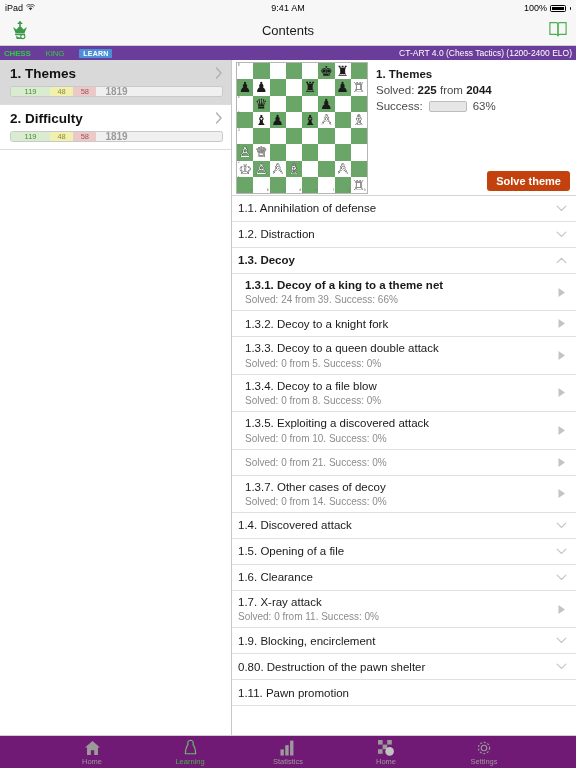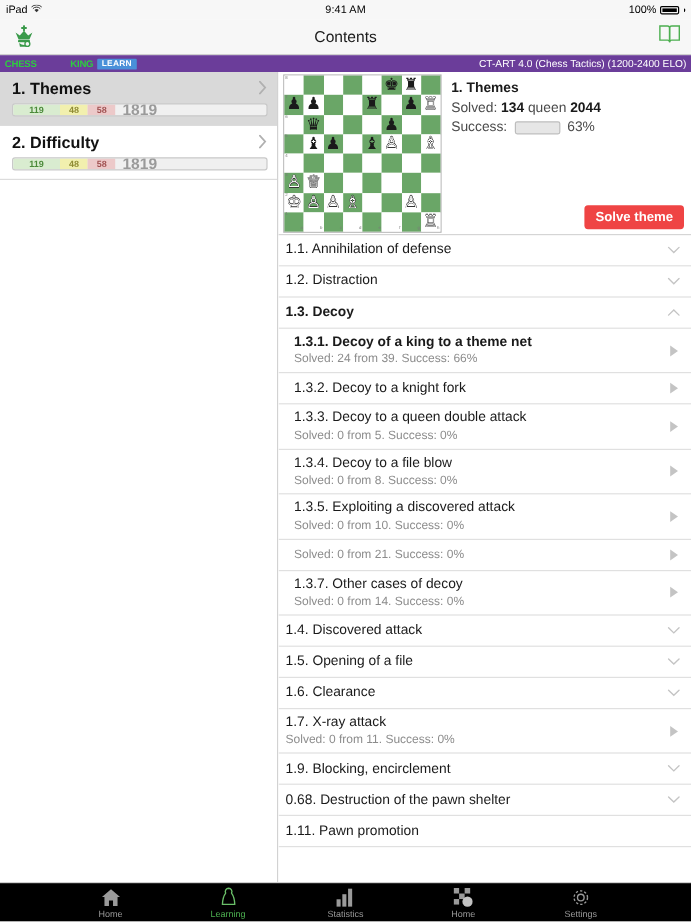--- a/index.html
+++ b/index.html
@@ -56,23 +56,23 @@
   #bookmark-btn { margin-left: auto; position: relative; z-index: 2; }
 
   
   #brand-bar {
     height: 14px; width: 100%;
     background: #6b3d9a;
     display: flex; align-items: center;
     padding: 0 4px;
     position: relative;
   }
-  #brand-left { display: flex; align-items: center; gap: 3px; }
+  #brand-left { display: flex; align-items: center; gap: 15px; }
   #brand-chess { font-size: 8px; font-weight: bold; color: #2ecc40; letter-spacing: -0.2px; }
-  #brand-king  { font-size: 8px; font-weight: bold; color: #2ecc40; letter-spacing: -0.2px; margin-left: 25px; }
+  #brand-king  { font-size: 8px; font-weight: normal; color: #2ecc40; letter-spacing: -0.2px; }
   #brand-learn {
     font-size: 7px; font-weight: bold; color: #ffffff;
     background: #4a90d9; padding: 1px 4px; border-radius: 1px;
     letter-spacing: 0.2px;
   }
   #brand-right {
     margin-left: auto; font-size: 8.5px; color: #ffffff;
   }
 
   
@@ -108,26 +108,26 @@
     height: 11px;
     border: 0.5px solid #c9c9c9;
     border-radius: 2.5px;
     background: #f0f0f0;
     display: flex; align-items: stretch;
     overflow: hidden;
     position: relative;
   }
   .prog-seg {
     display: flex; align-items: center; justify-content: center;
-    font-size: 7.5px; font-weight: bold;
+    font-size: 7.5px; font-weight: normal;
   }
   .prog-total {
     position: absolute; left: 0; right: 0; top: 0; bottom: 0;
     display: flex; align-items: center; justify-content: center;
-    font-size: 13px; color: #9a9a9a; font-weight: bold;
+    font-size: 10px; color: #9a9a9a; font-weight: bold;
   }
 
   
   #detail {
     flex: 1; background: #ffffff;
     display: flex; flex-direction: column;
     overflow: hidden;
   }
 
   
@@ -182,21 +182,21 @@
     font-size: 11.5px; color: #4a4a4a;
   }
   #success-bar {
     width: 38px; height: 11px;
     border: 0.5px solid #bdbdbd; border-radius: 2px;
     background: #e6e6e6; overflow: hidden;
   }
   #success-fill { height: 100%; background: #eff0b8; }
   #solve-btn {
     position: absolute; right: 6px; bottom: 4px;
-    background: #ef4444; color: #fff;
+    background: #c2410c; color: #fff;
     font-size: 11px; font-weight: bold;
     padding: 4px 9px; border-radius: 3px;
     border: none; cursor: pointer;
     font-family: "Liberation Sans", sans-serif;
   }
 
   
   #topic-list {
     flex: 1; overflow: hidden;
     background: #ffffff;
@@ -219,21 +219,21 @@
   .chev {
     width: 14px; flex: 0 0 14px; display: flex;
     align-items: center; justify-content: center;
     color: #c2c2c2;
   }
   .chev svg { display: block; }
 
   
   #tab-bar {
     height: 33px; width: 100%;
-    background: #000000;
+    background: #701a75;
     border-top: 0.5px solid #cfcfcf;
     display: flex; align-items: center; justify-content: center;
     gap: 44px;
   }
   .tab {
     display: flex; flex-direction: column; align-items: center;
     gap: 1px; width: 54px; cursor: pointer;
   }
   .tab-label { font-size: 7.5px; color: #9a9a9a; }
   .tab.active .tab-label { color: #4caf50; }
@@ -475,22 +475,22 @@
               <span class="coord file">h</span>
               <span class="pc w">♖</span>
             </div>
           </div>
       </div>
 
       <div id="info-block">
         <div id="info-title">1. Themes</div>
         <div id="info-solved">
           <span>Solved:</span>
-          <b>134</b>
-          <span>queen</span>
+          <b>225</b>
+          <span>from</span>
           <b>2044</b>
         </div>
         <div id="info-success-row">
           <span>Success:</span>
           <span id="success-bar"><span id="success-fill" style="width: 63%;"></span></span>
           <span>63%</span>
         </div>
       </div>
 
       <button id="solve-btn">Solve theme</button>
@@ -648,21 +648,21 @@
             <div class="topic-label">1.9. Blocking, encirclement</div>
           </div>
           <div class="chev">
             <svg width="11" height="7" viewBox="0 0 12 8">
               <path d="M1 1.3 L6 6.2 L11 1.3" fill="none" stroke="#c4c4c4" stroke-width="1.3" stroke-linecap="round"></path>
             </svg>
           </div>
         </div>
         <div class="topic lvl2">
           <div class="topic-texts">
-            <div class="topic-label">0.68. Destruction of the pawn shelter</div>
+            <div class="topic-label">0.80. Destruction of the pawn shelter</div>
           </div>
           <div class="chev">
             <svg width="11" height="7" viewBox="0 0 12 8">
               <path d="M1 1.3 L6 6.2 L11 1.3" fill="none" stroke="#c4c4c4" stroke-width="1.3" stroke-linecap="round"></path>
             </svg>
           </div>
         </div>
         <div class="topic lvl2">
           <div class="topic-texts">
             <div class="topic-label">1.11. Pawn promotion</div>

